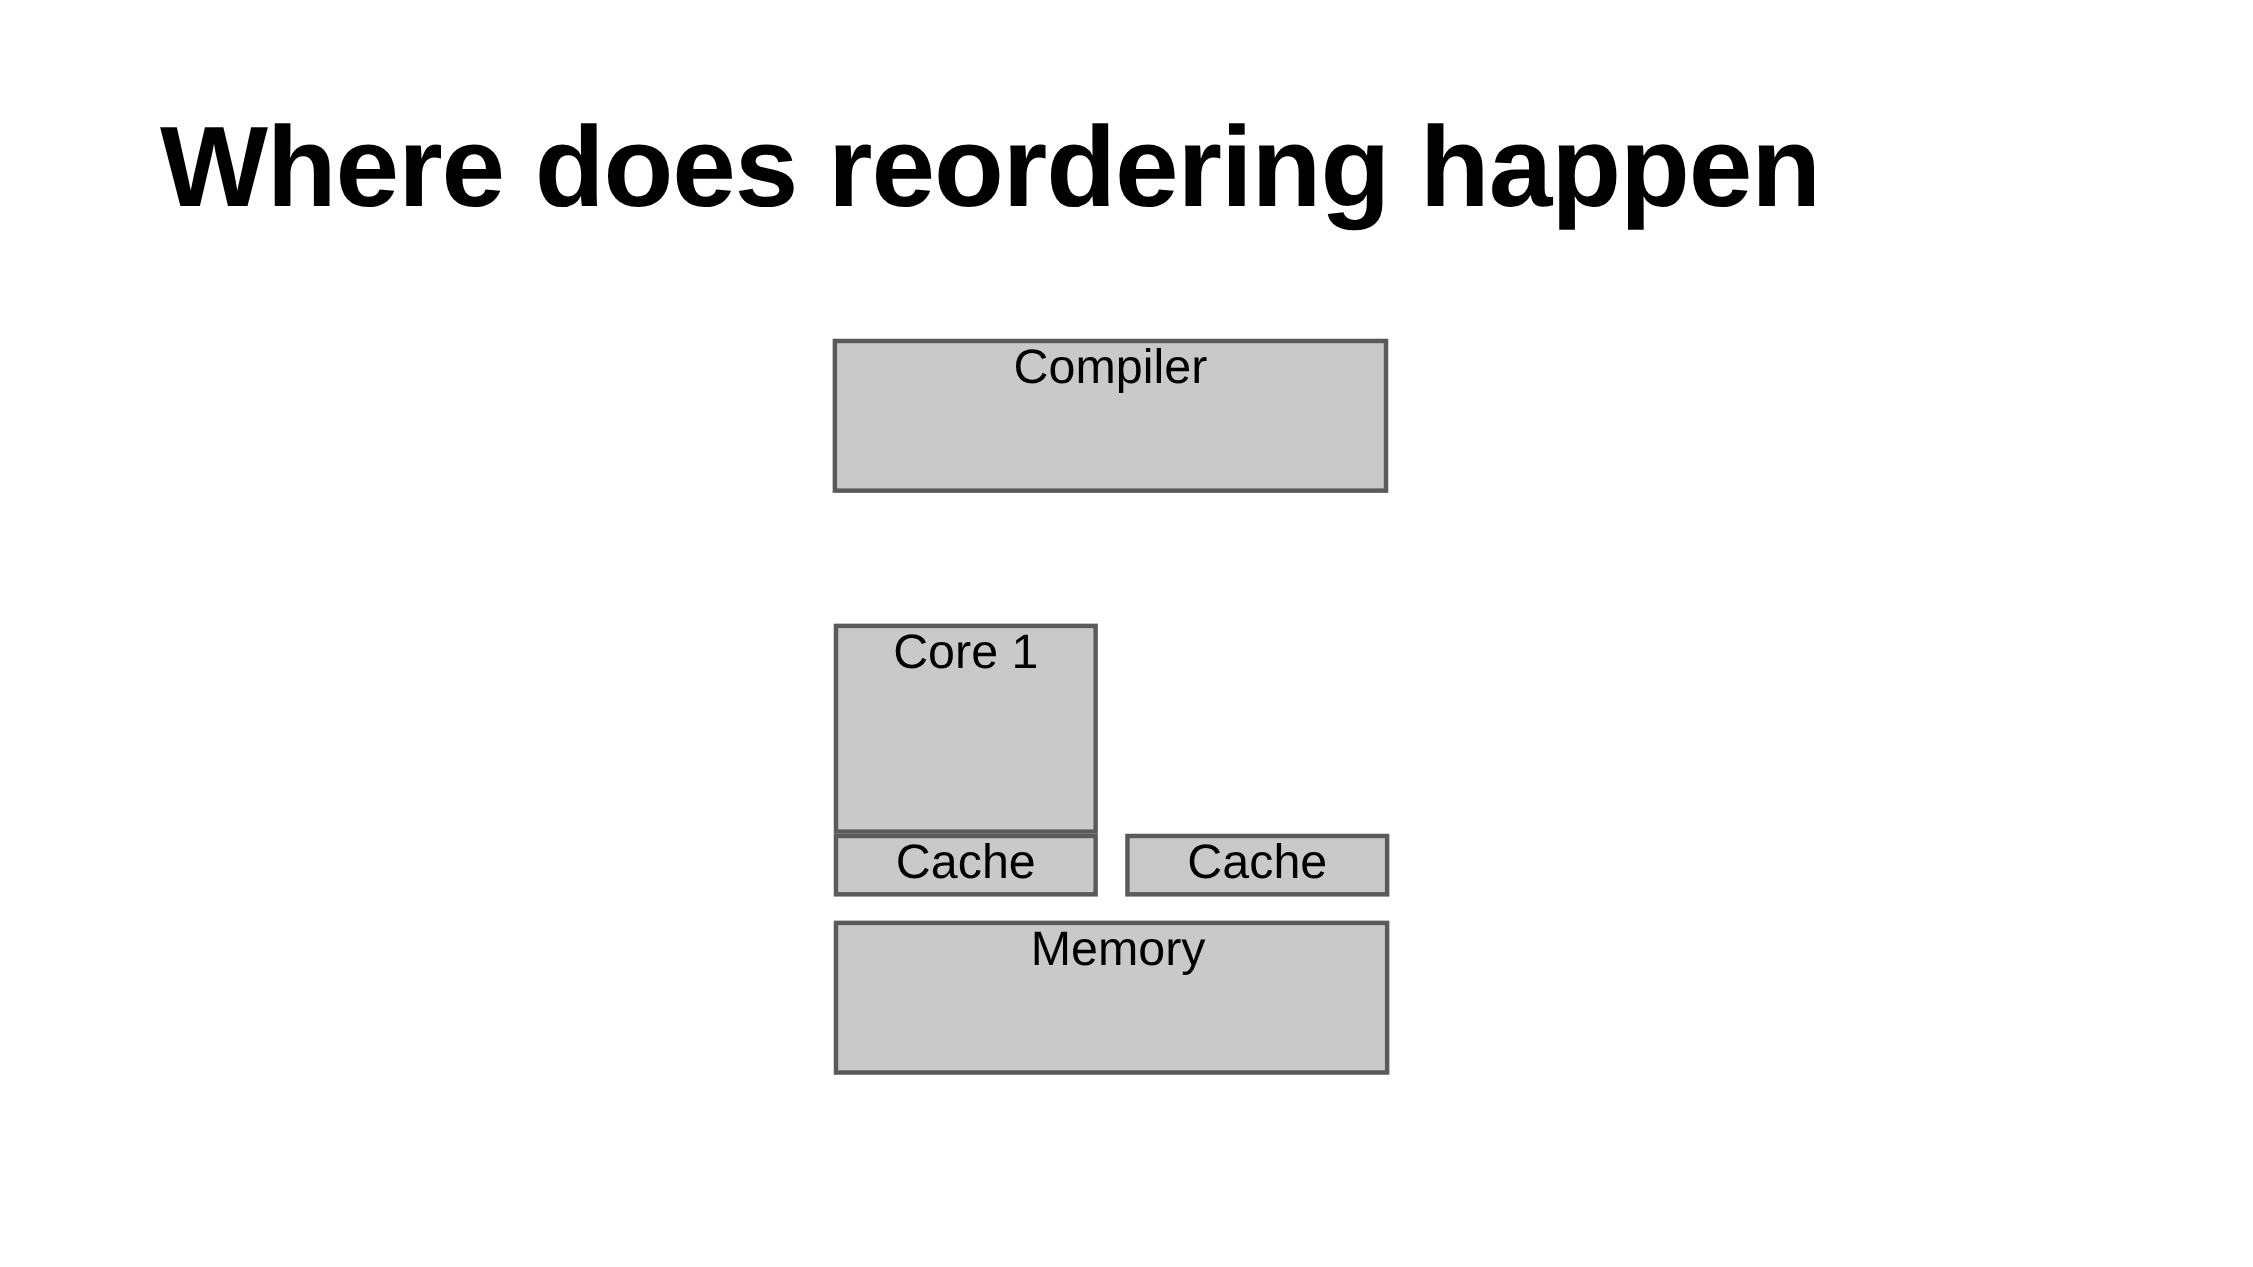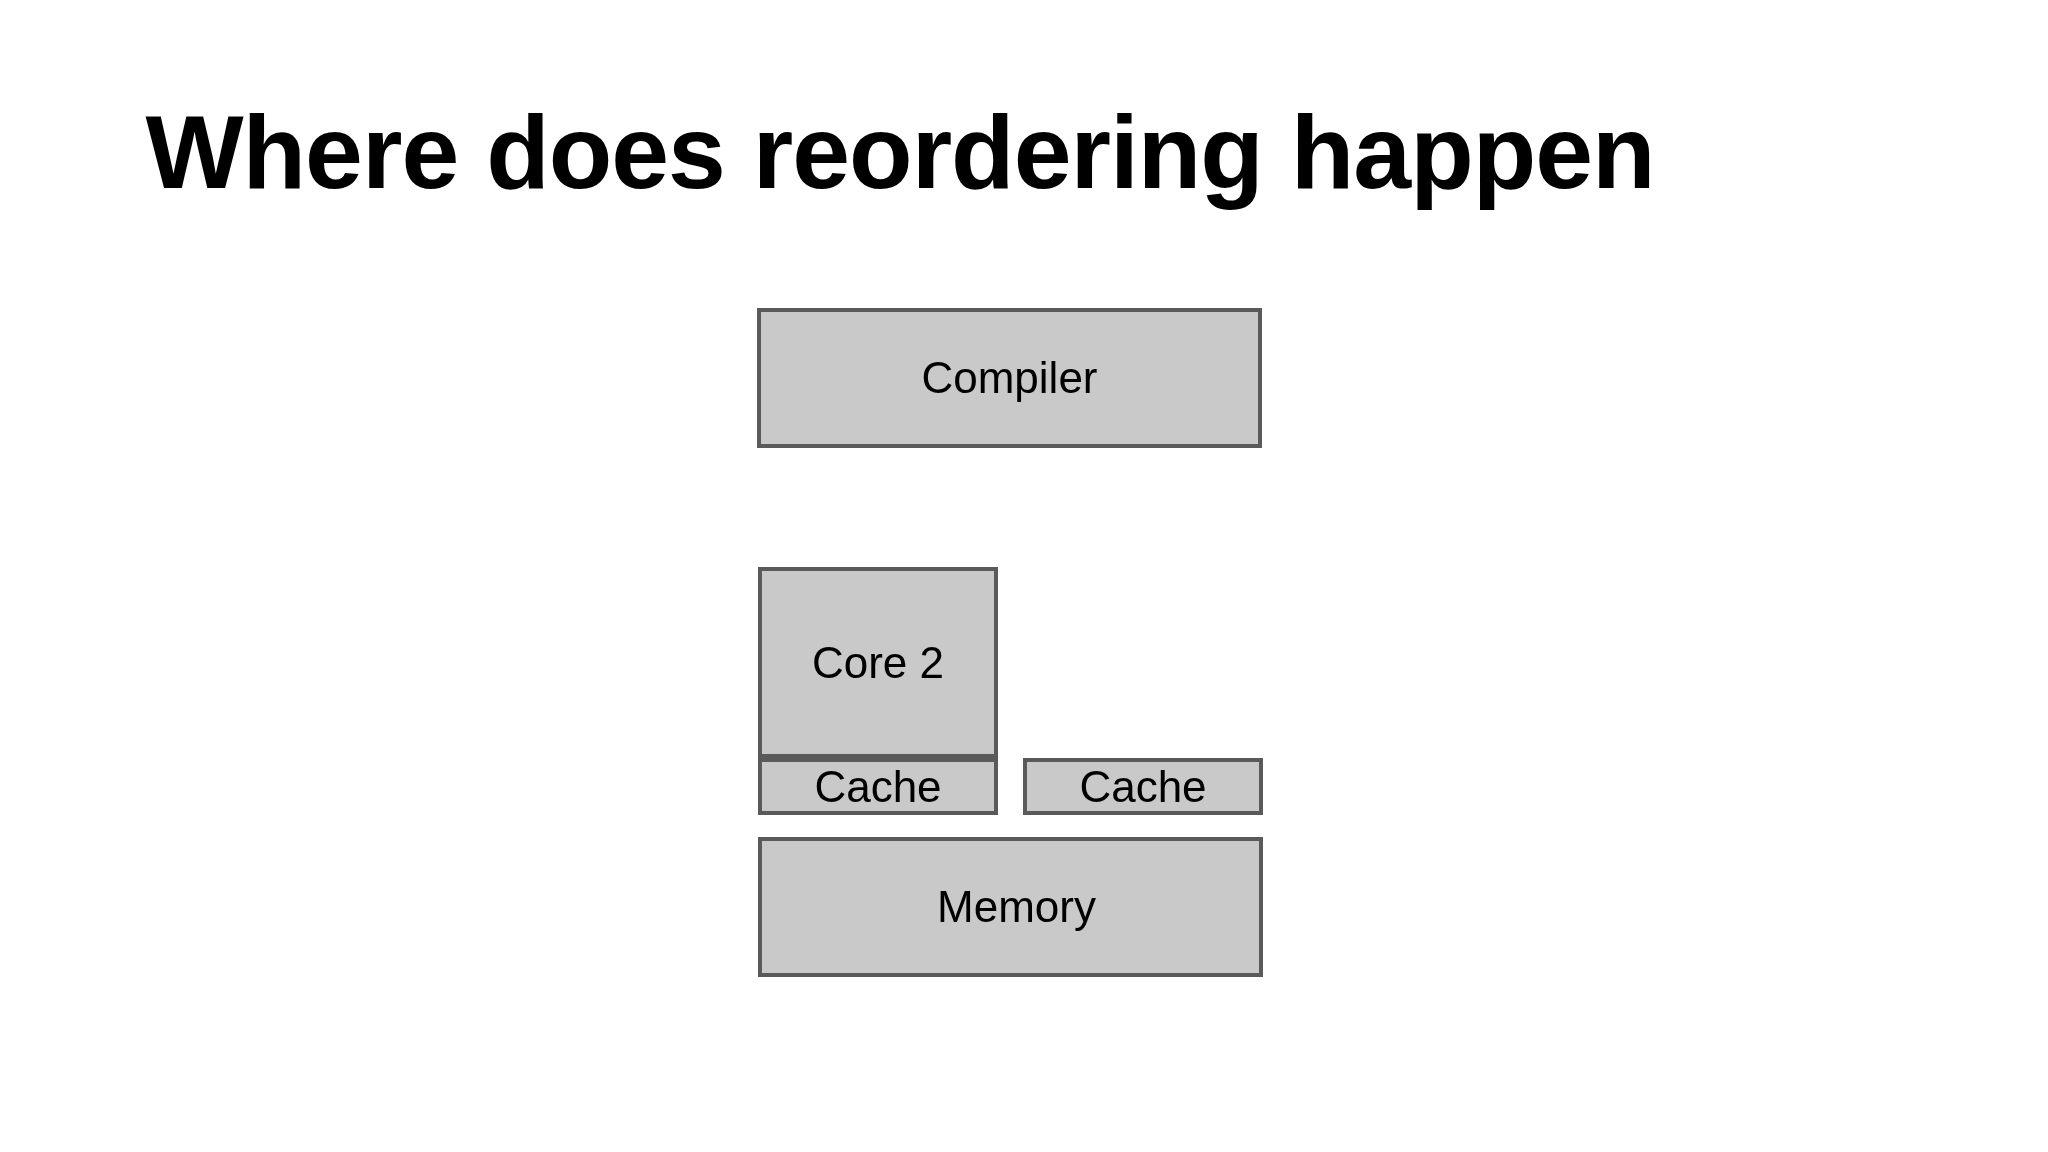--- a/index.html
+++ b/index.html
@@ -33,21 +33,21 @@
     line-height: 1;
     color: var(--text);
     letter-spacing: -1px;
     white-space: nowrap;
   }
   .box {
     position: absolute;
     background: var(--box-fill);
     border: 4px solid var(--box-border);
     display: flex;
-    align-items: center;
+    align-items: flex-start;
     justify-content: center;
   }
   .box-label {
     font-size: 44px;
     font-weight: 400;
     color: var(--text);
     line-height: 1;
     white-space: nowrap;
   }
   .compiler-box { left: 757px; top: 308px; width: 505px; height: 140px; }
@@ -62,21 +62,21 @@
 
 <div class="slide">
 
   <h1 class="slide-title">Where does reordering happen</h1>
 
   <div class="box compiler-box">
     <span class="box-label">Compiler</span>
   </div>
 
   <div class="box core-box-1">
-    <span class="box-label">Core 2</span>
+    <span class="box-label">Core 1</span>
   </div>
 
 
   <div class="box cache-box-1">
     <span class="box-label">Cache</span>
   </div>
 
   <div class="box cache-box-2">
     <span class="box-label">Cache</span>
   </div>

